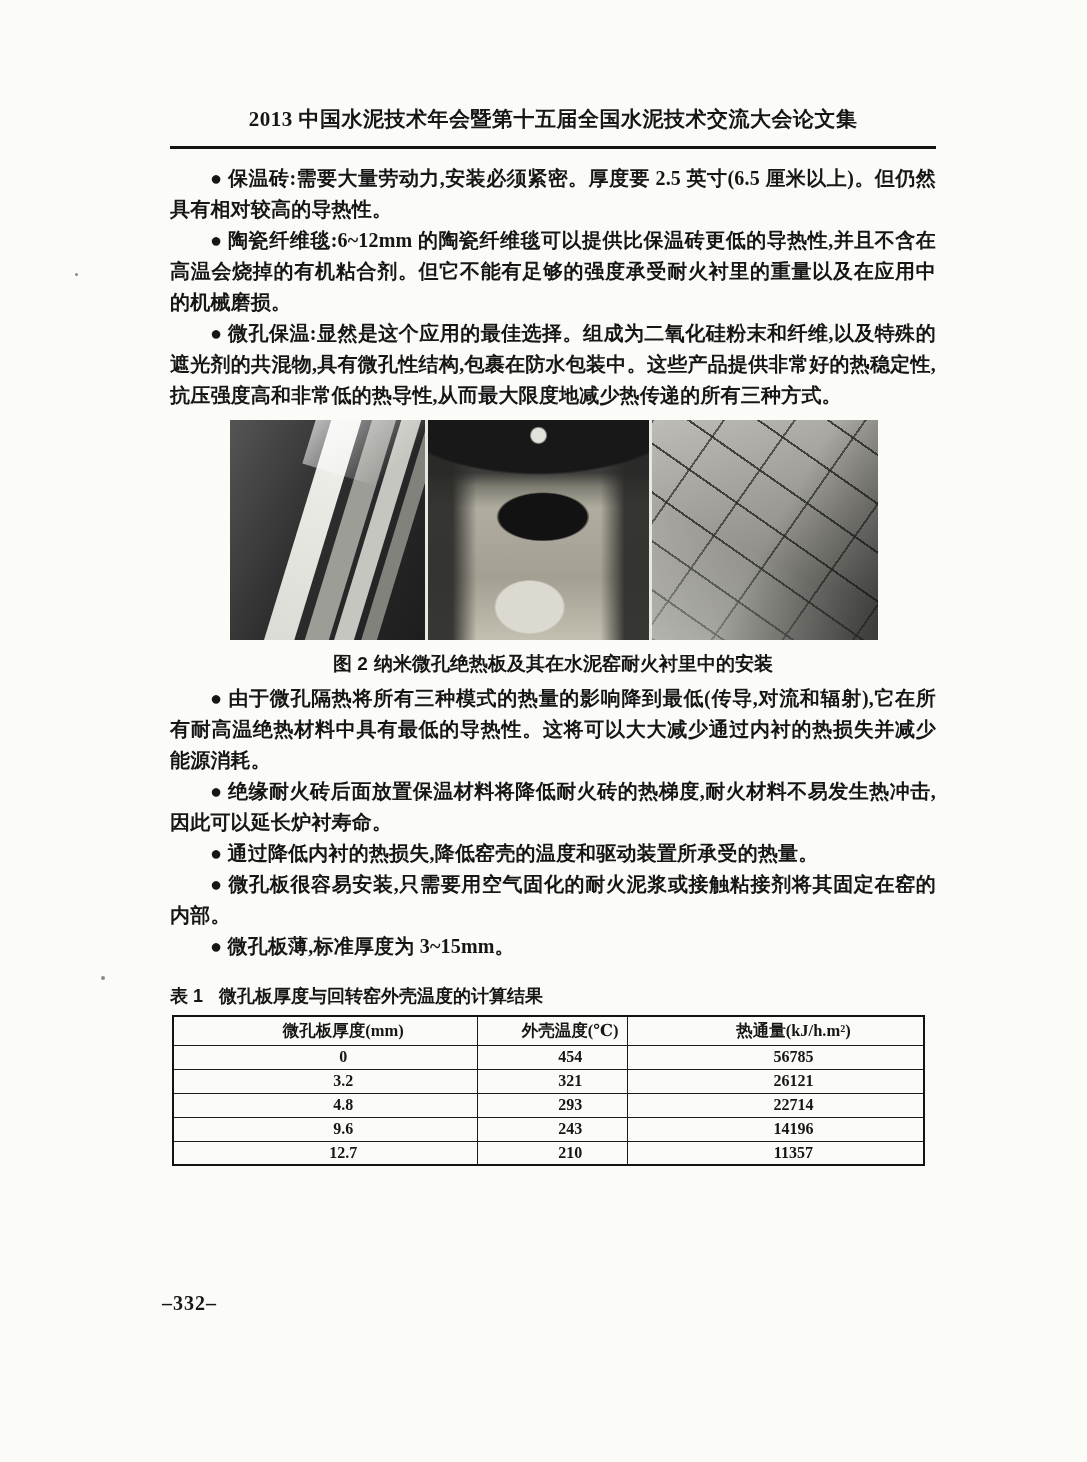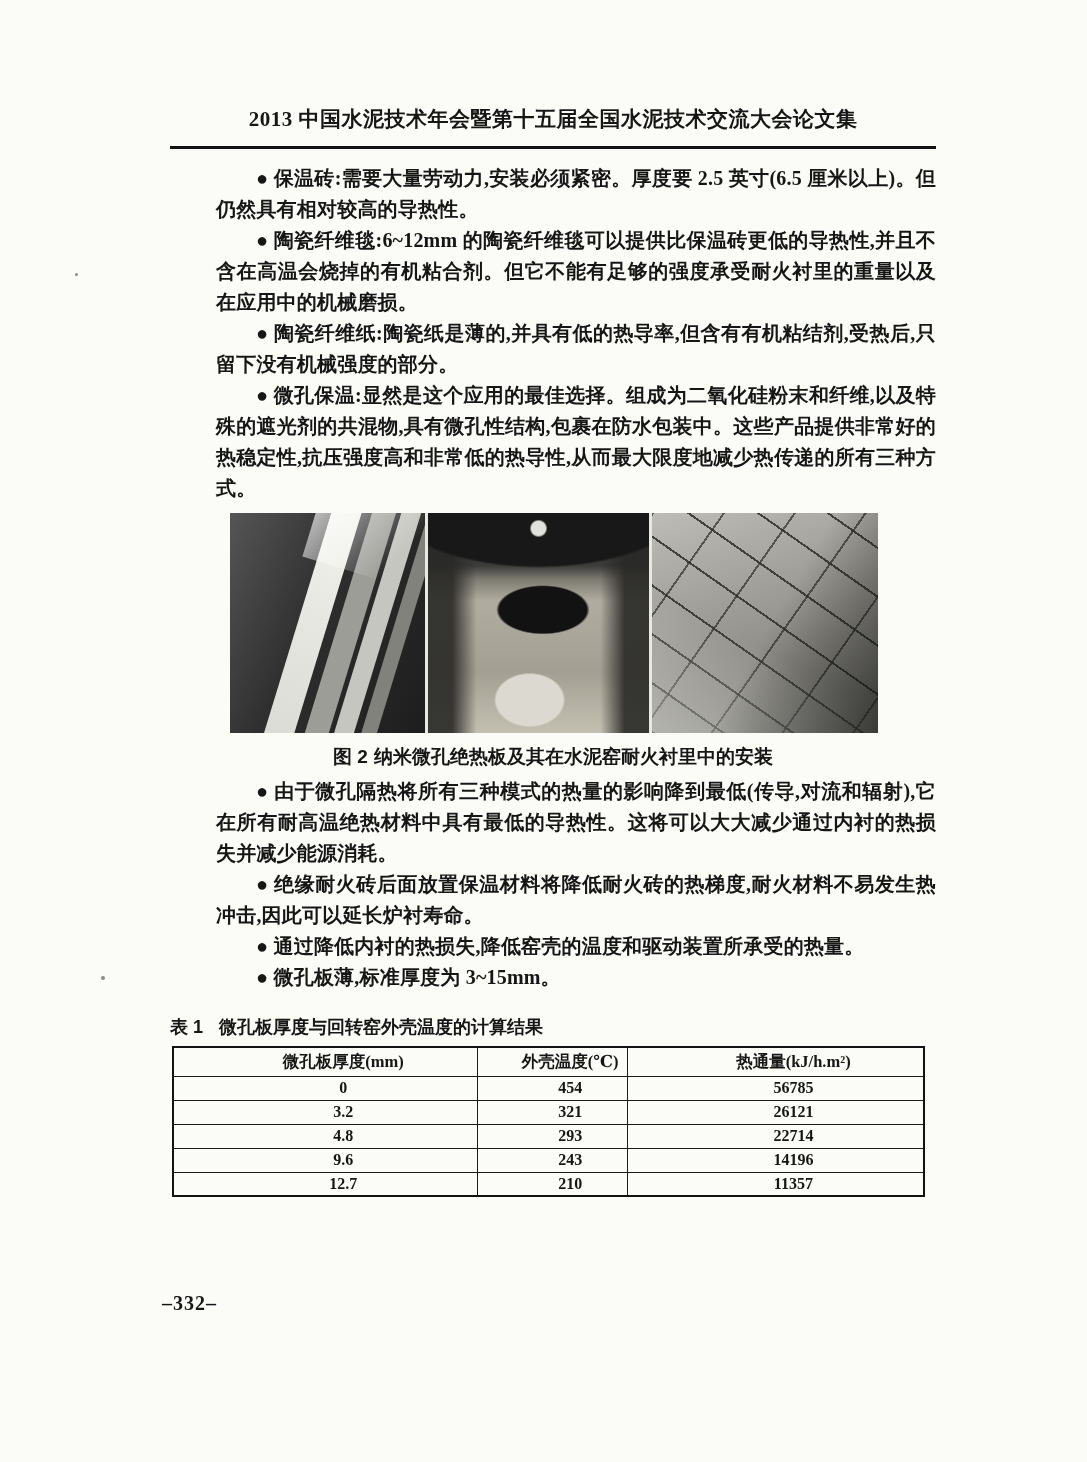--- a/index.html
+++ b/index.html
@@ -27,21 +27,20 @@
     margin-top:12px;
     border-bottom:3px solid #131313;
   }
   .body-text { margin-top:14px; }
   .para {
     font-size:20px;
     line-height:31px;
     text-align:justify;
     text-indent:2em;
     letter-spacing:0.2px;
-    margin-left:46px;
   }
   .photos {
     margin-top:9px;
     margin-left:60px;
     width:648px;
     height:220px;
     display:flex;
     gap:3px;
     background:#e8e8e4;
   }
@@ -144,39 +143,39 @@
 <body>
 
 <div class="content">
 
   <div class="header-title">2013 中国水泥技术年会暨第十五届全国水泥技术交流大会论文集</div>
   <div class="header-rule"></div>
 
   <div class="body-text">
     <p class="para">● 保温砖:需要大量劳动力,安装必须紧密。厚度要 2.5 英寸(6.5 厘米以上)。但仍然具有相对较高的导热性。</p>
     <p class="para">● 陶瓷纤维毯:6~12mm 的陶瓷纤维毯可以提供比保温砖更低的导热性,并且不含在高温会烧掉的有机粘合剂。但它不能有足够的强度承受耐火衬里的重量以及在应用中的机械磨损。</p>
-    <p class="para">● 陶瓷纤维纸:陶瓷纸是薄的,并具有低的热导率,但含有有机粘结剂,受热后,只留下没有机械强度的部分。</p>
     <p class="para">● 微孔保温:显然是这个应用的最佳选择。组成为二氧化硅粉末和纤维,以及特殊的遮光剂的共混物,具有微孔性结构,包裹在防水包装中。这些产品提供非常好的热稳定性,抗压强度高和非常低的热导性,从而最大限度地减少热传递的所有三种方式。</p>
   </div>
 
   <div class="photos">
     <div class="photo photo-1"></div>
     <div class="photo photo-2"></div>
     <div class="photo photo-3"></div>
   </div>
 
   <div class="figure-caption">
     <span class="cap-label">图 2</span><span>纳米微孔绝热板及其在水泥窑耐火衬里中的安装</span>
   </div>
 
 
   <div class="section-bullets">
     <p class="para">● 由于微孔隔热将所有三种模式的热量的影响降到最低(传导,对流和辐射),它在所有耐高温绝热材料中具有最低的导热性。这将可以大大减少通过内衬的热损失并减少能源消耗。</p>
     <p class="para">● 绝缘耐火砖后面放置保温材料将降低耐火砖的热梯度,耐火材料不易发生热冲击,因此可以延长炉衬寿命。</p>
     <p class="para">● 通过降低内衬的热损失,降低窑壳的温度和驱动装置所承受的热量。</p>
+    <p class="para">● 微孔板很容易安装,只需要用空气固化的耐火泥浆或接触粘接剂将其固定在窑的内部。</p>
     <p class="para">● 微孔板薄,标准厚度为 3~15mm。</p>
   </div>
 
   <div class="table-title">
     <span class="tbl-label">表 1</span><span>微孔板厚度与回转窑外壳温度的计算结果</span>
   </div>
 
   <table class="data">
     <colgroup>
         <col style="width:40.5%">

